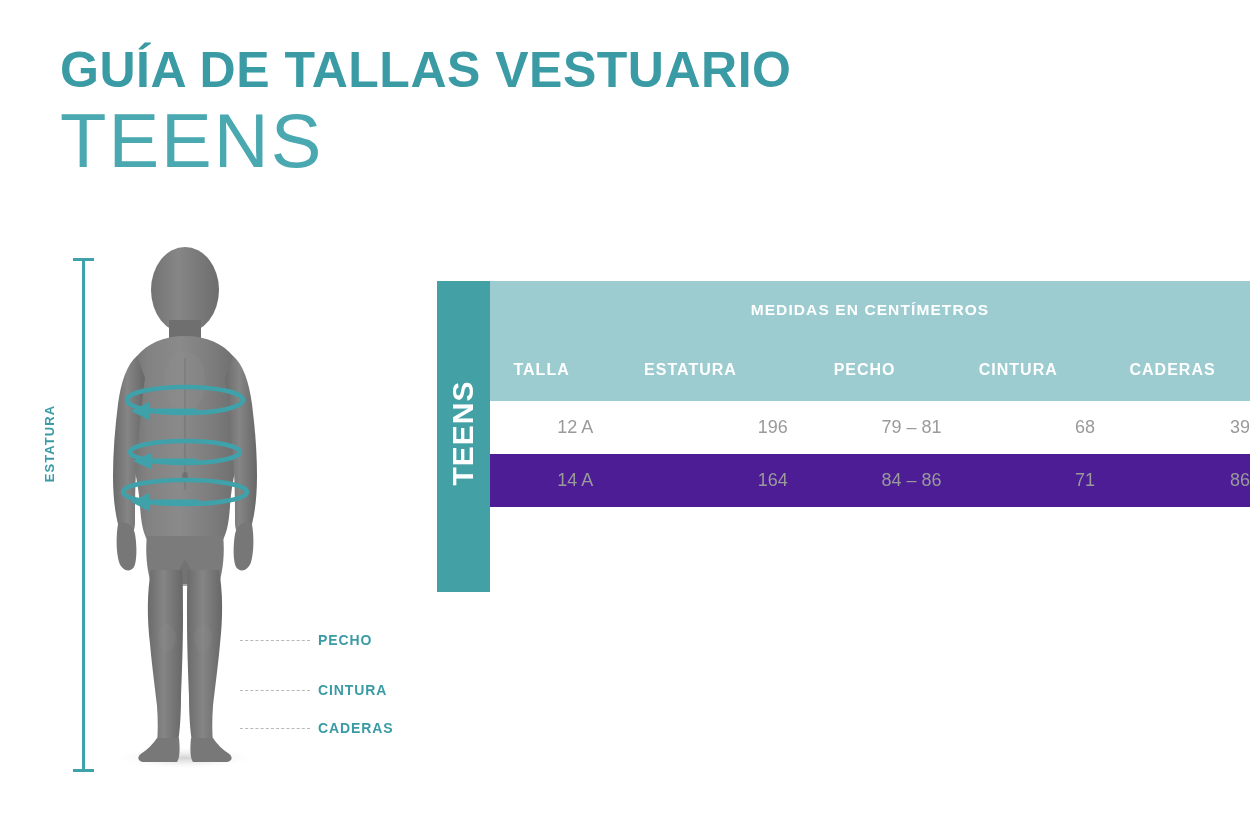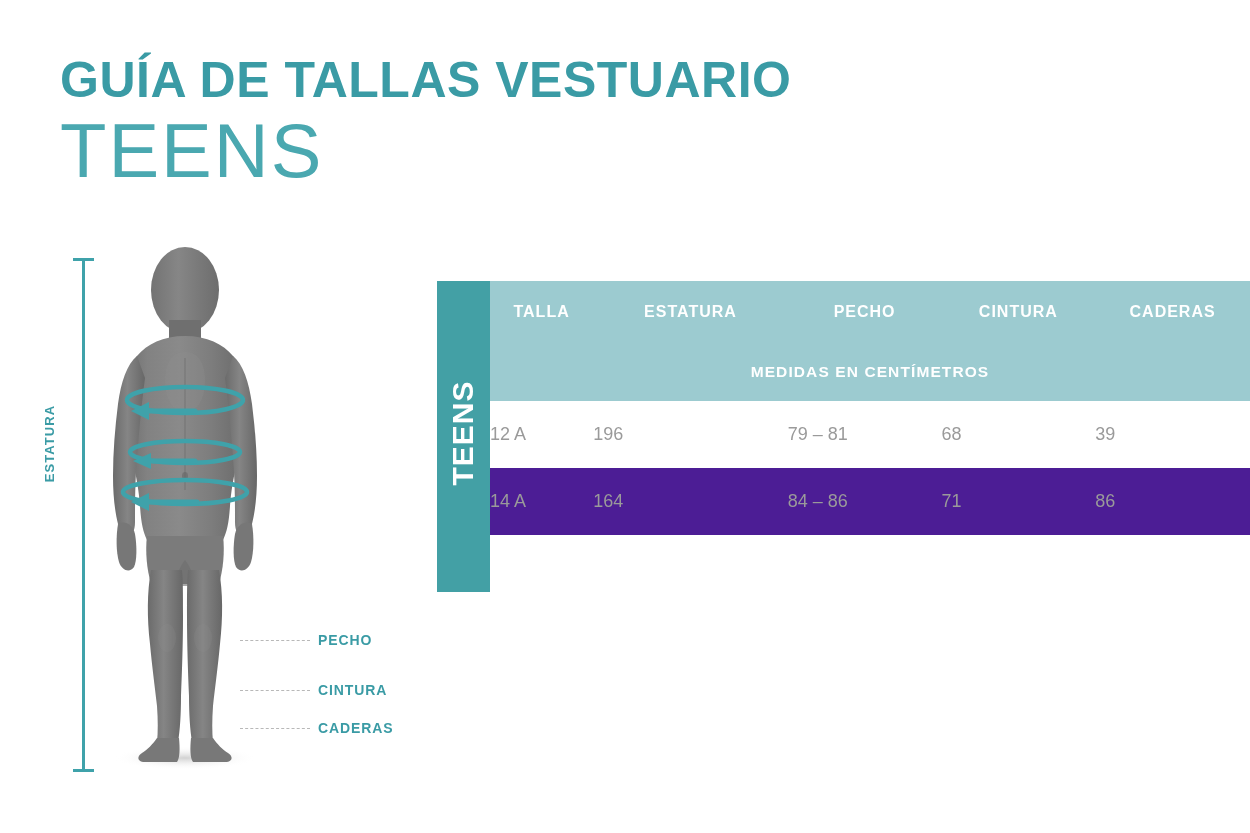--- a/index.html
+++ b/index.html
@@ -15,21 +15,20 @@
     font-family: "Liberation Sans", sans-serif;
     -webkit-font-smoothing: antialiased;
   }
 
   
   #title-block {
     position: absolute;
     left: 60px;
     top: 44px;
     width: 900px;
-    margin-top: 10px;
   }
   #main-title {
     font-size: 50px;
     font-weight: bold;
     letter-spacing: 0.5px;
     color: #3a9ba5;
     line-height: 1.05;
     white-space: nowrap;
   }
   #sub-title {
@@ -189,22 +188,22 @@
     height: 62px;
     text-align: center;
     vertical-align: middle;
     font-size: 16px;
     font-weight: bold;
     letter-spacing: 1px;
     border-left: 2px solid #bcdde0;
   }
   .band-head:first-child { border-left: 0; }
   .data-cell {
-    height: 67px;
-    text-align: left;
+    height: 53px;
+    text-align: right;
     vertical-align: middle;
     font-size: 18px;
     color: #9a9a9a;
     font-weight: normal;
     border-left: 1px solid #e3e3e3;
     border-bottom: 1px solid #e3e3e3;
   }
   .data-cell:first-child { border-left: 1px solid #e3e3e3; }
   tr.row-odd  .data-cell { background: #ffffff; }
   tr.row-even .data-cell { background: #4c1d95; }
@@ -365,30 +364,30 @@
 
   <table id="table-grid">
     <colgroup>
       <col style="width:96px">
       <col style="width:181px">
       <col style="width:143px">
       <col style="width:143px">
       <col style="width:144px">
     </colgroup>
     <thead>
+      <tr>
+        <th class="band-title" colspan="5">MEDIDAS EN CENTÍMETROS</th>
+      </tr>
       <tr id="column-header-row">
           <th class="band-head">TALLA</th>
           <th class="band-head">ESTATURA</th>
           <th class="band-head">PECHO</th>
           <th class="band-head">CINTURA</th>
           <th class="band-head">CADERAS</th>
         </tr>
-      <tr>
-        <th class="band-title" colspan="5">MEDIDAS EN CENTÍMETROS</th>
-      </tr>
     </thead>
     <tbody id="table-body">
         <tr class="row-odd">
           <td class="data-cell">12 A</td>
           <td class="data-cell">196</td>
           <td class="data-cell">79 – 81</td>
           <td class="data-cell">68</td>
           <td class="data-cell">39</td>
         </tr>
         <tr class="row-even">

